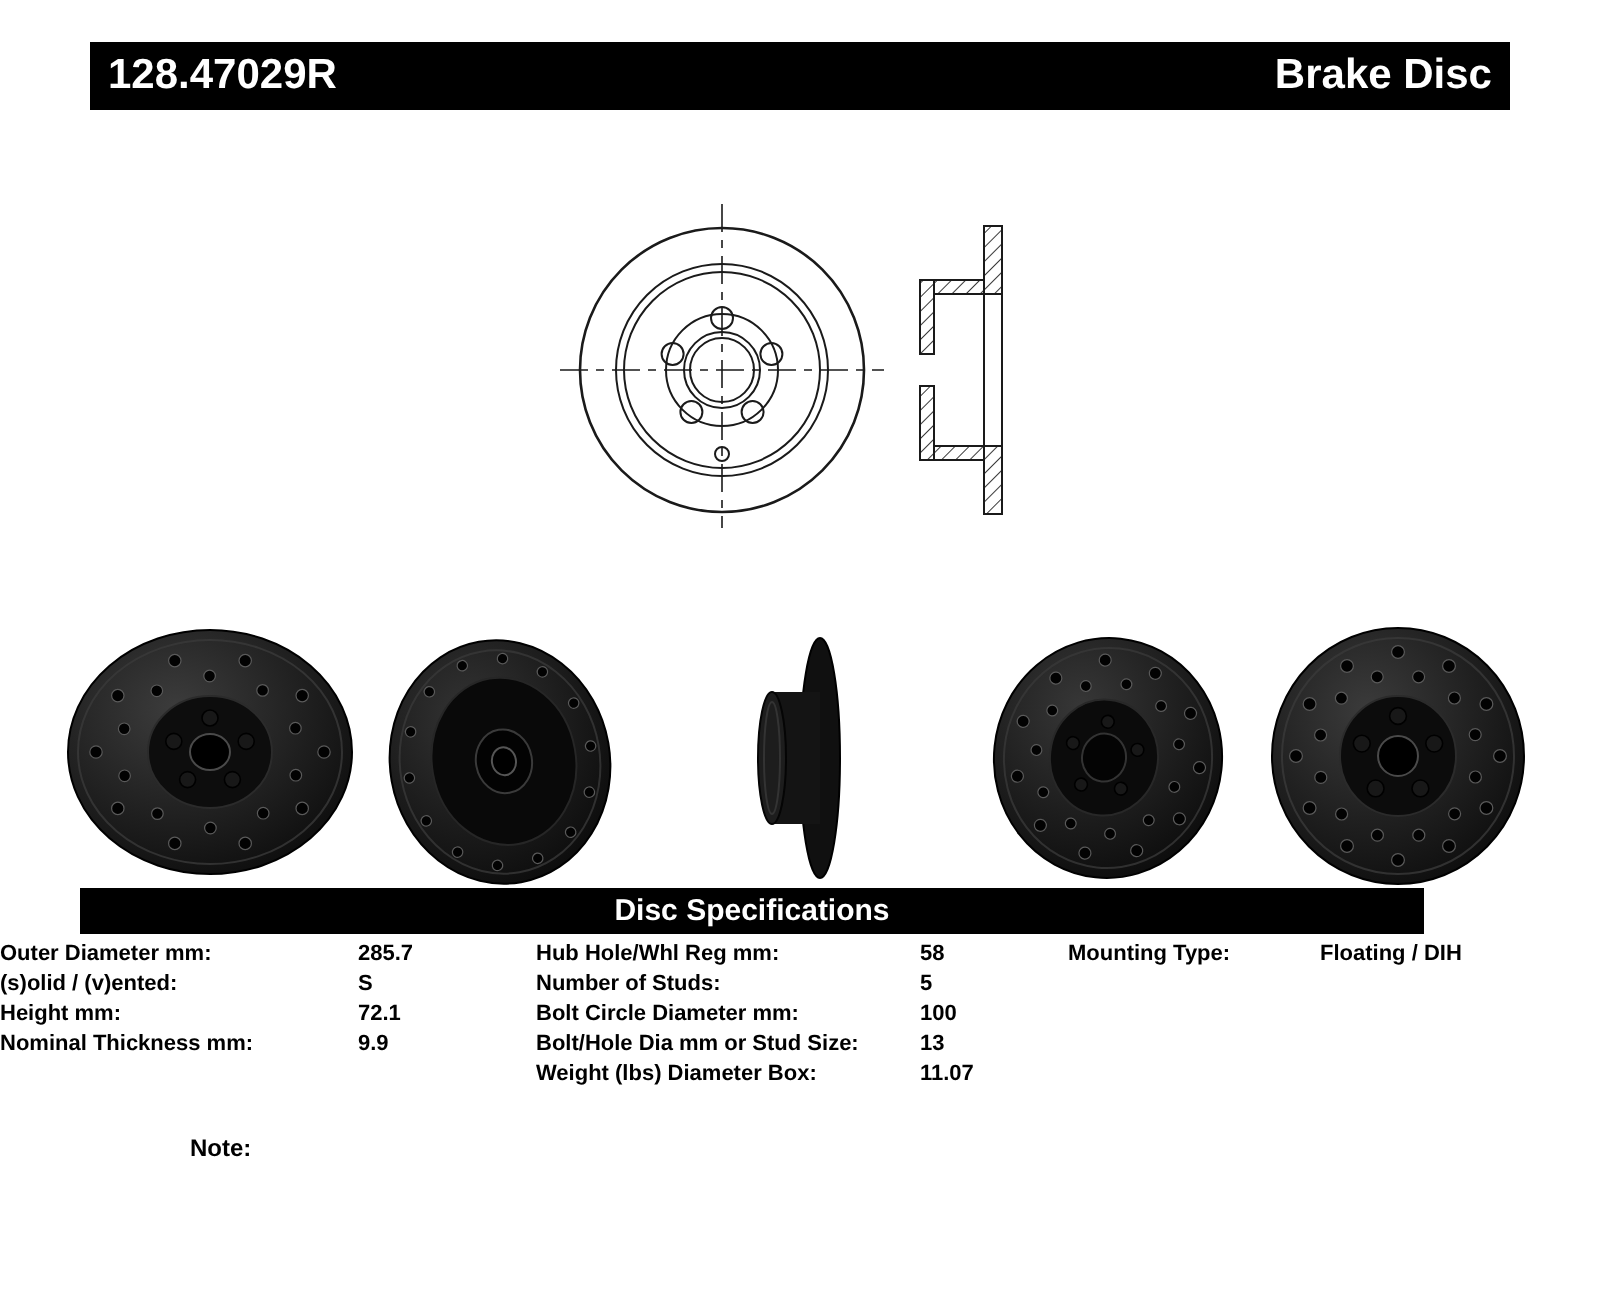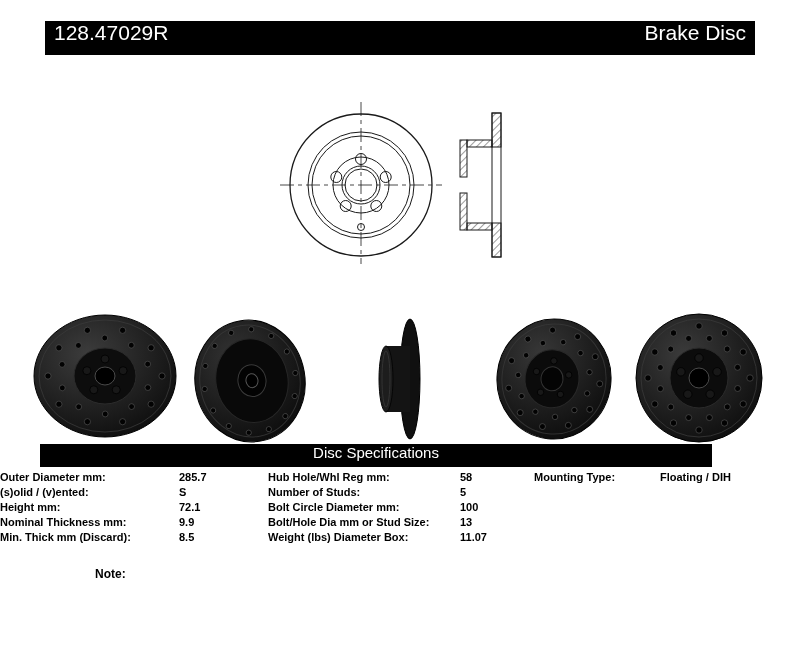--- a/index.html
+++ b/index.html
@@ -1,19 +1,19 @@
 <!DOCTYPE html>
 <html><head>
 <meta charset="utf-8">
 <style>
   *{margin:0;padding:0;box-sizing:border-box}
   body{background:#fff}
   .page{position:relative;width:800px;height:655px;background:#fff;
         font-family:"Liberation Sans",sans-serif;color:#000;overflow:hidden}
-  .bar{background:#000;color:#fff;font-weight:normal;display:flex;}
+  .bar{background:#000;color:#fff;font-weight:bold;display:flex;align-items:center}
   .header-bar{position:absolute;left:45px;top:21px;width:710px;height:34px;
               justify-content:space-between;padding:0 9px;font-size:21px}
   .spec-bar{position:absolute;left:40px;top:444px;width:672px;height:23px;
             justify-content:center;font-size:15px}
   .spec-col{position:absolute;top:470px;font-size:11px;font-weight:bold}
   .spec-row{display:flex;line-height:15px}
   .spec-label{text-align:left;white-space:nowrap}
   .spec-value{margin-left:4px;white-space:nowrap}
   .col-left{left:0}
   .col-left .spec-label{width:175px}
@@ -252,24 +252,20 @@
       <span class="spec-value">S</span>
     </div>
     <div class="spec-row">
       <span class="spec-label">Height mm:</span>
       <span class="spec-value">72.1</span>
     </div>
     <div class="spec-row">
       <span class="spec-label">Nominal Thickness mm:</span>
       <span class="spec-value">9.9</span>
     </div>
-    <div class="spec-row">
-      <span class="spec-label">Min. Thick mm (Discard):</span>
-      <span class="spec-value">8.5</span>
-    </div>
   </div>
 
   <div class="spec-col col-mid">
     <div class="spec-row">
       <span class="spec-label">Hub Hole/Whl Reg mm:</span>
       <span class="spec-value">58</span>
     </div>
     <div class="spec-row">
       <span class="spec-label">Number of Studs:</span>
       <span class="spec-value">5</span>

